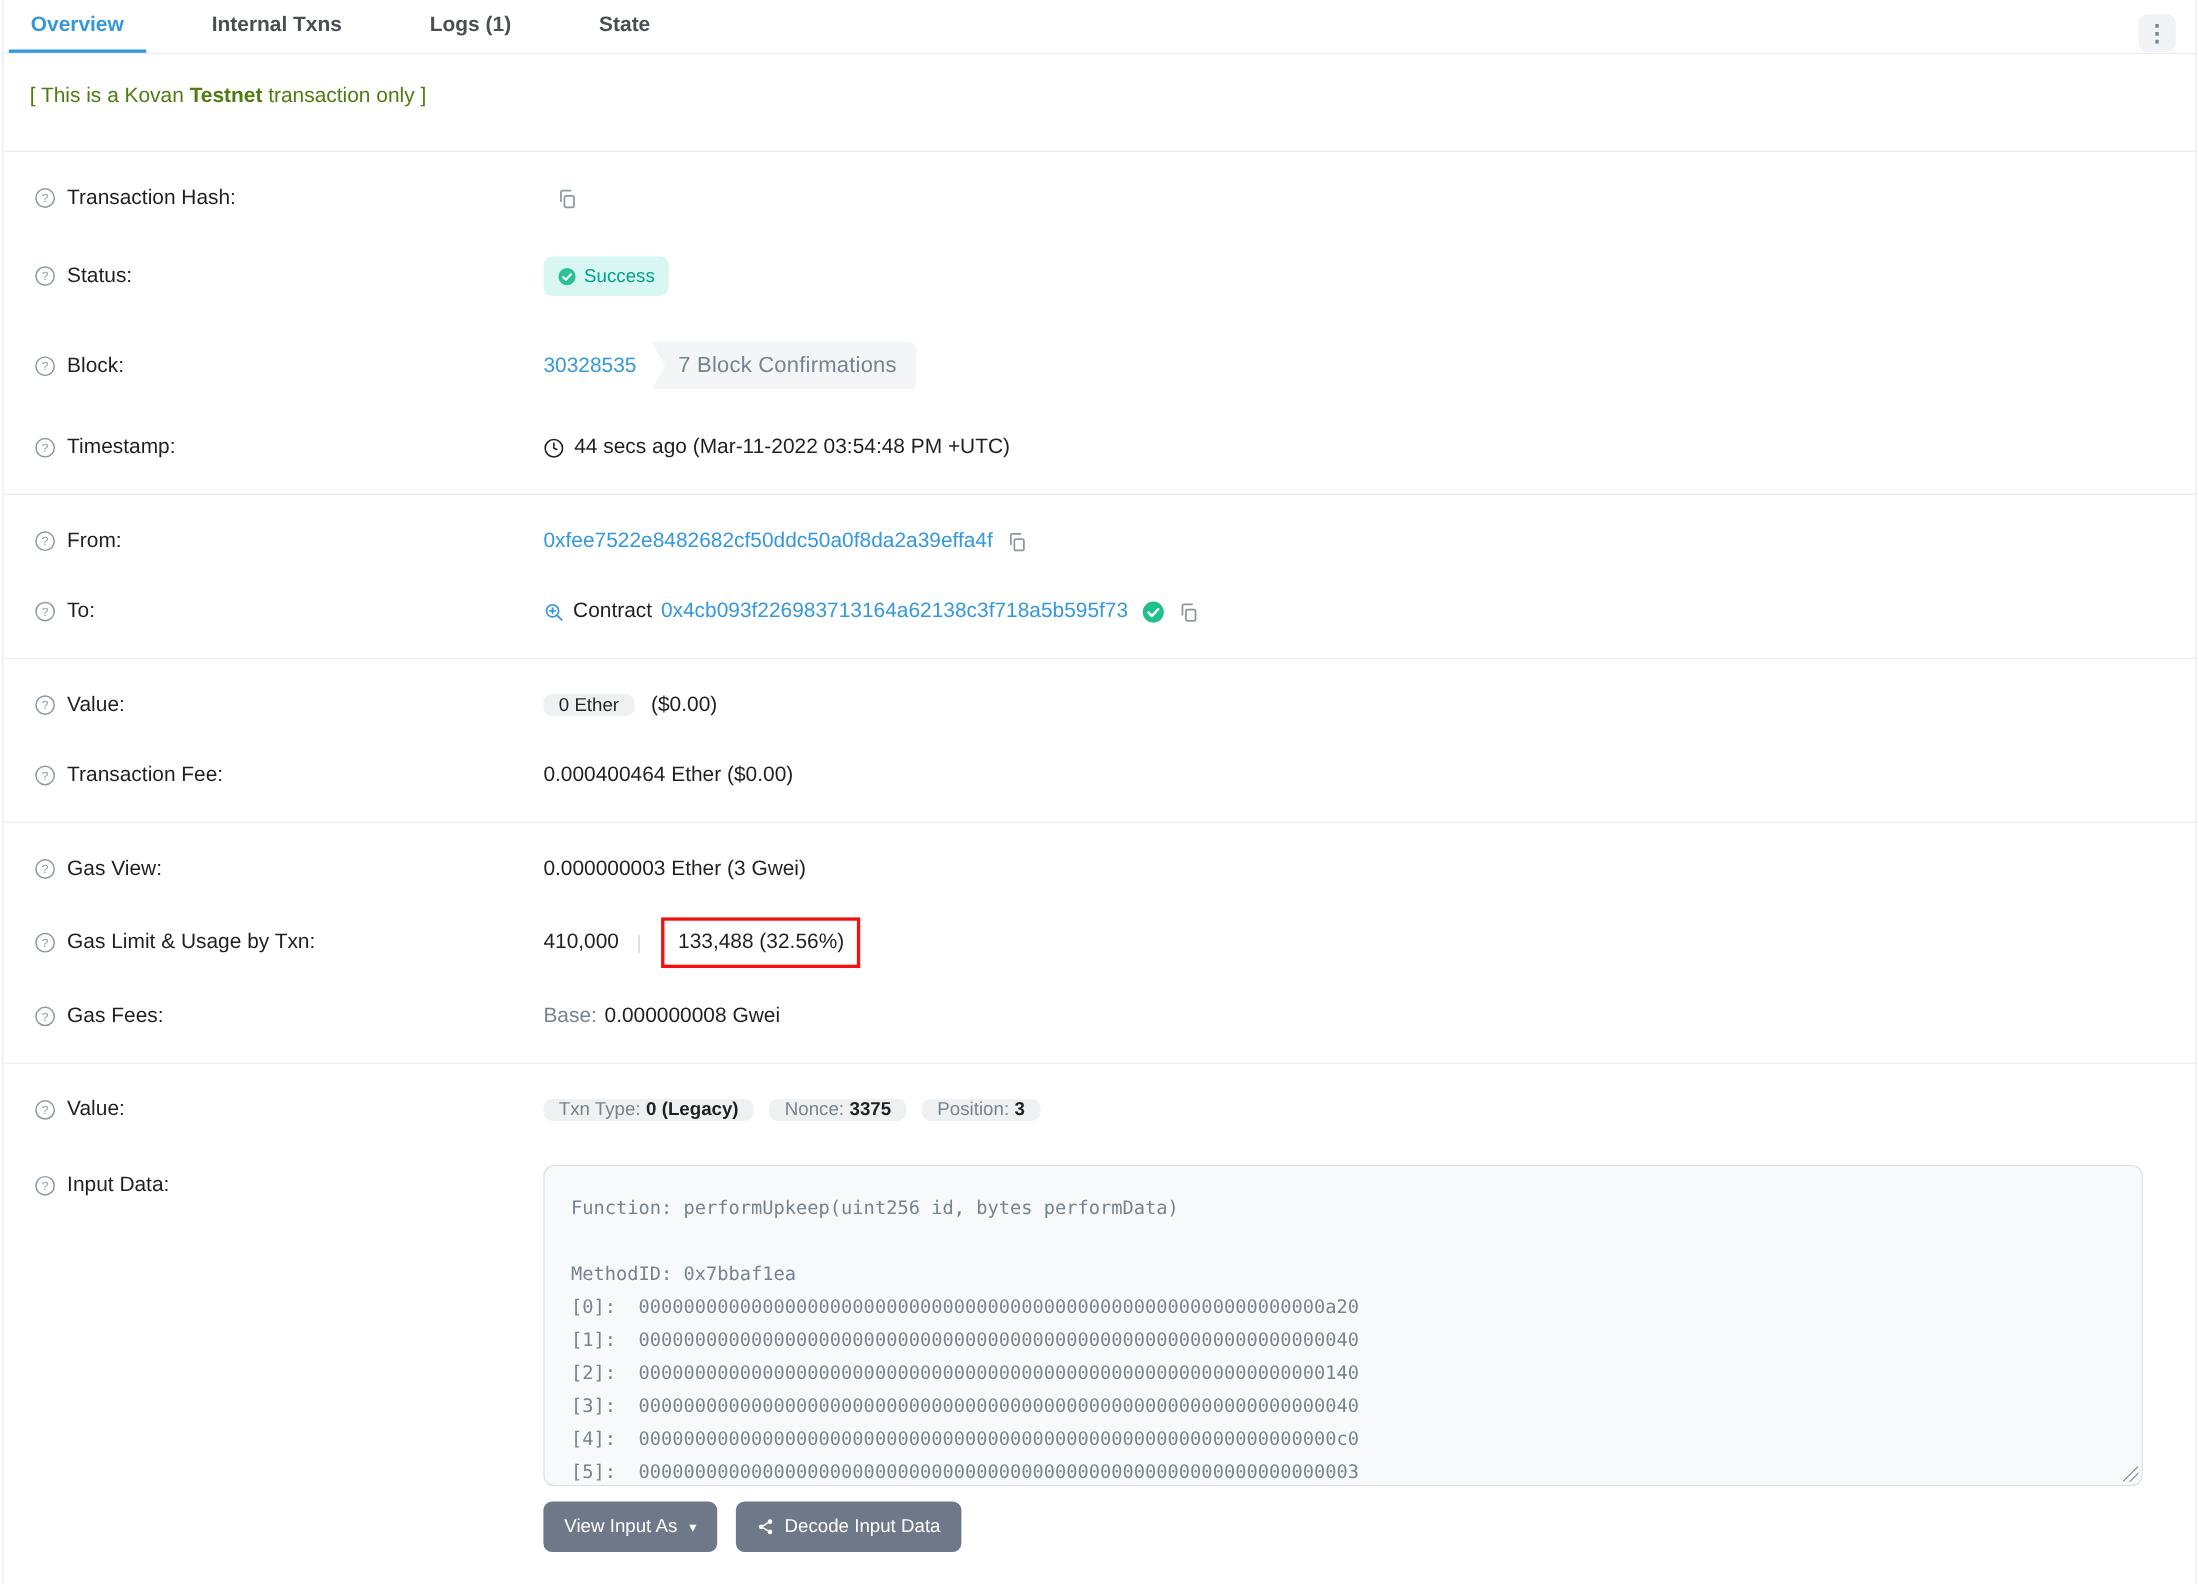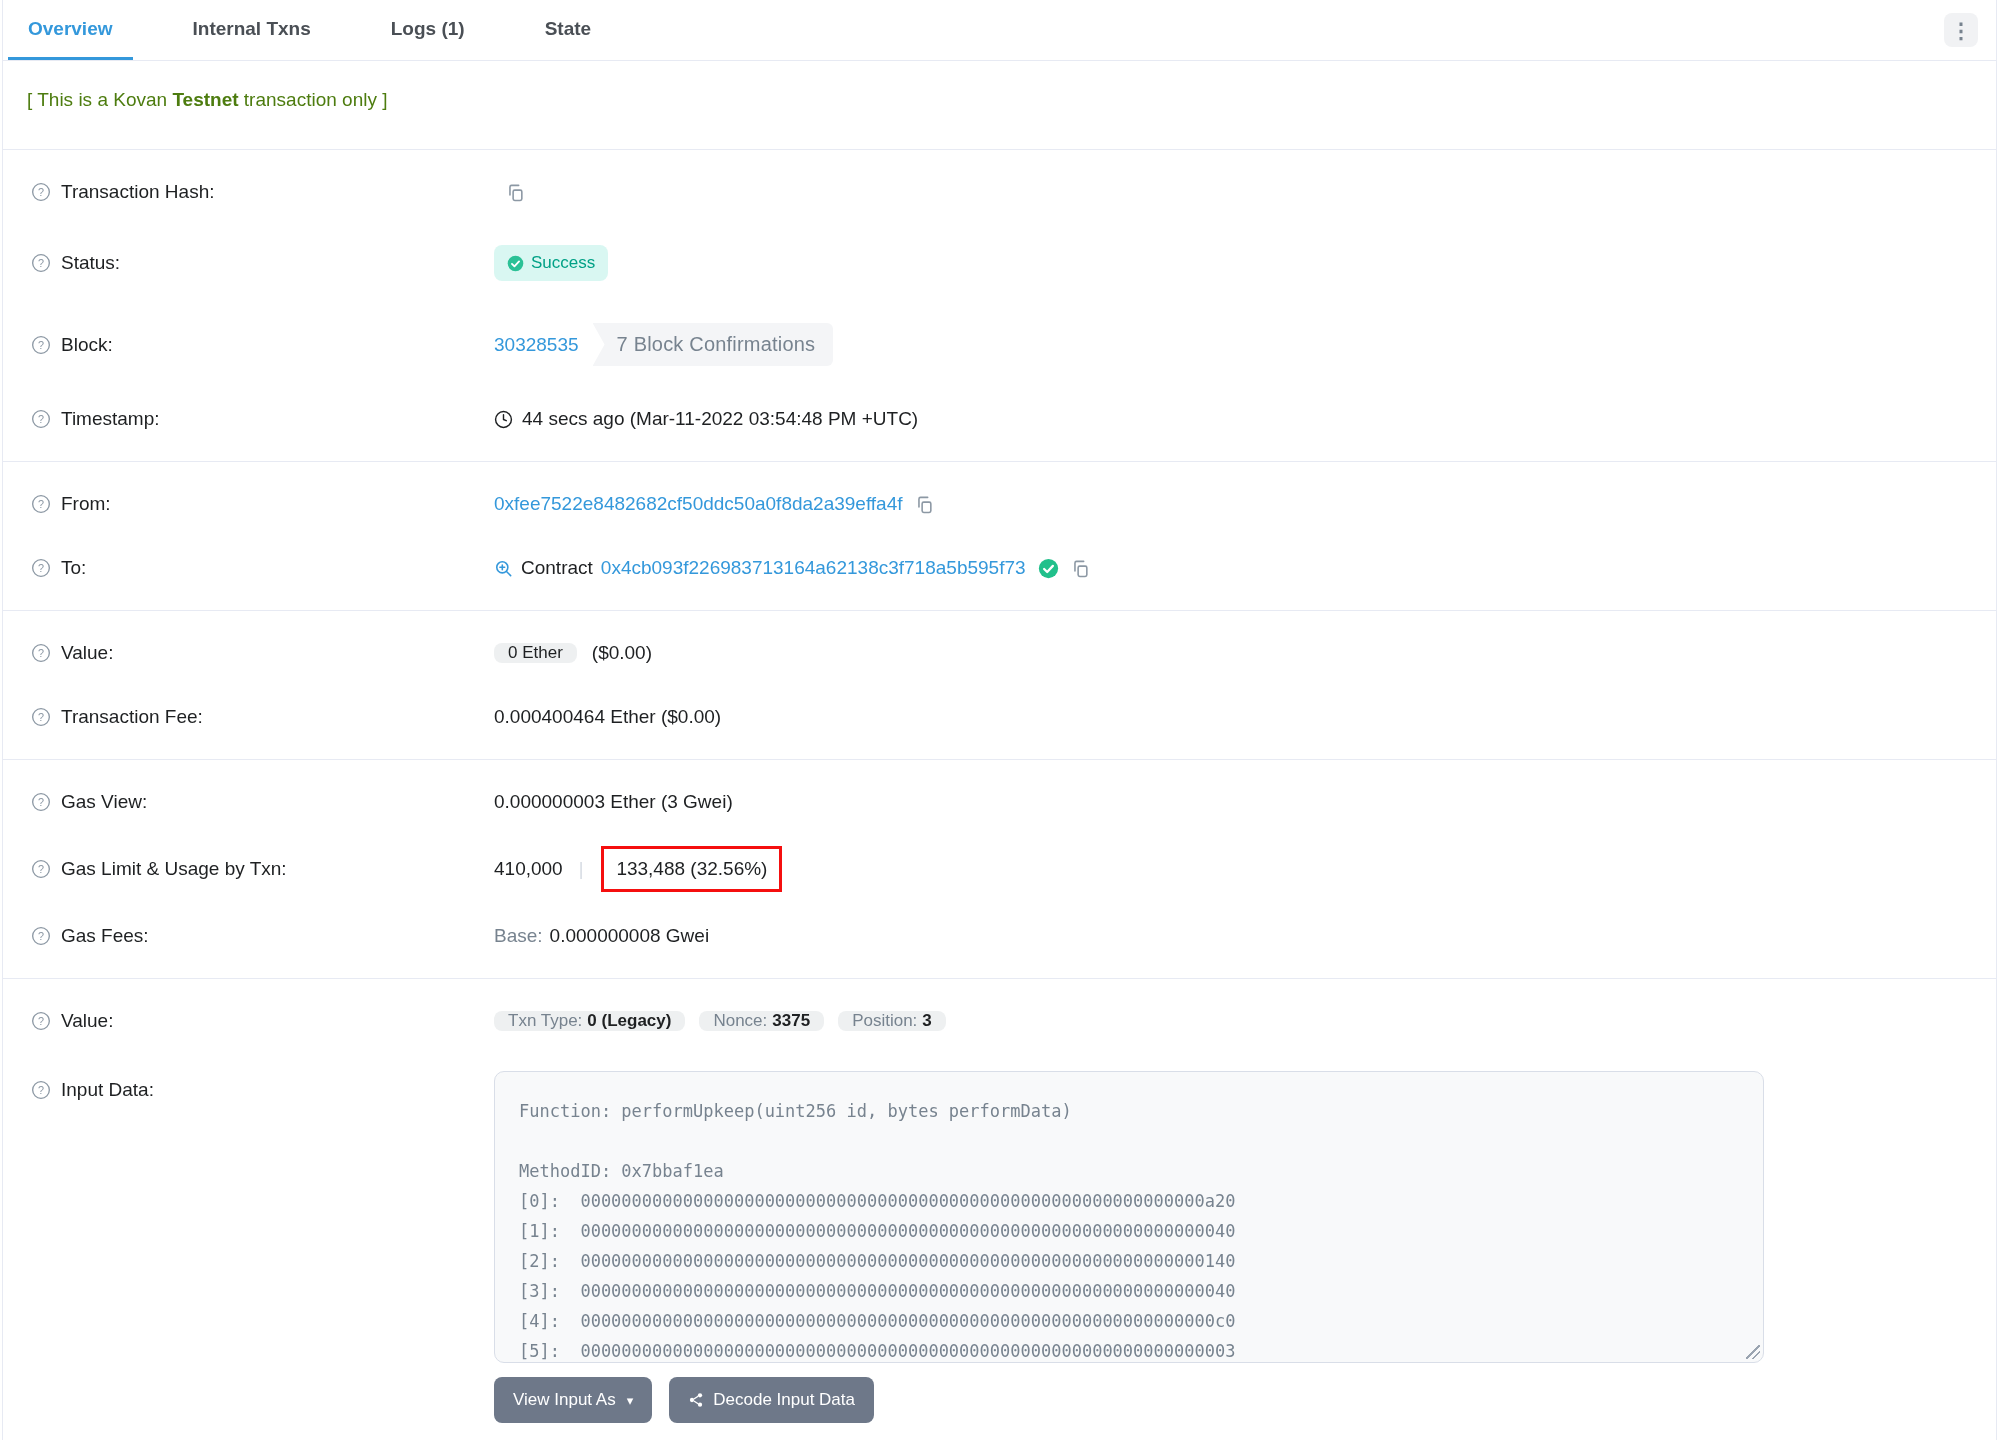--- a/index.html
+++ b/index.html
@@ -15,21 +15,21 @@
   }
   .card {
     position: absolute; top: 0; left: 2px; right: 2px; bottom: 0;
     border-left: 1px solid #e7eaf3;
     border-right: 1px solid #e7eaf3;
     background: #fff;
   }
   
   .tabs {
     display: flex; align-items: stretch;
-    height: 61px;
+    height: 49px;
     border-bottom: 1px solid #e7eaf3;
     padding-left: 5px;
     position: relative;
   }
   .tab {
     display: flex; align-items: center;
     padding: 0 20px; margin-right: 40px;
     font-size: 19px; font-weight: 700; color: #4a4f55;
     cursor: pointer; border-bottom: 3px solid transparent;
   }
@@ -89,21 +89,21 @@
   .chip + .chip { margin-left: 14px; }
   .muted { color: #77838f; }
   .sep-bar { color: #d5dae2; margin: 0 16px; font-size: 18px; }
   .annotation-box {
     display: inline-flex; align-items: center;
     border: 3px solid #f50f0f;
     padding: 9px 12px; margin-left: 2px;
   }
   
   .input-box {
-    width: 1270px; height: 292px;
+    width: 1454px; height: 292px;
     background: #f8f9fa;
     border: 1px solid #d9dee8; border-radius: 10px;
     padding: 24px 18px 0 24px;
     overflow: hidden; position: relative;
     cursor: text;
   }
   .input-box pre {
     margin: 0;
     font-family: "DejaVu Sans Mono", "Liberation Mono", monospace;
     font-size: 17px; line-height: 30px; color: #77838f;

